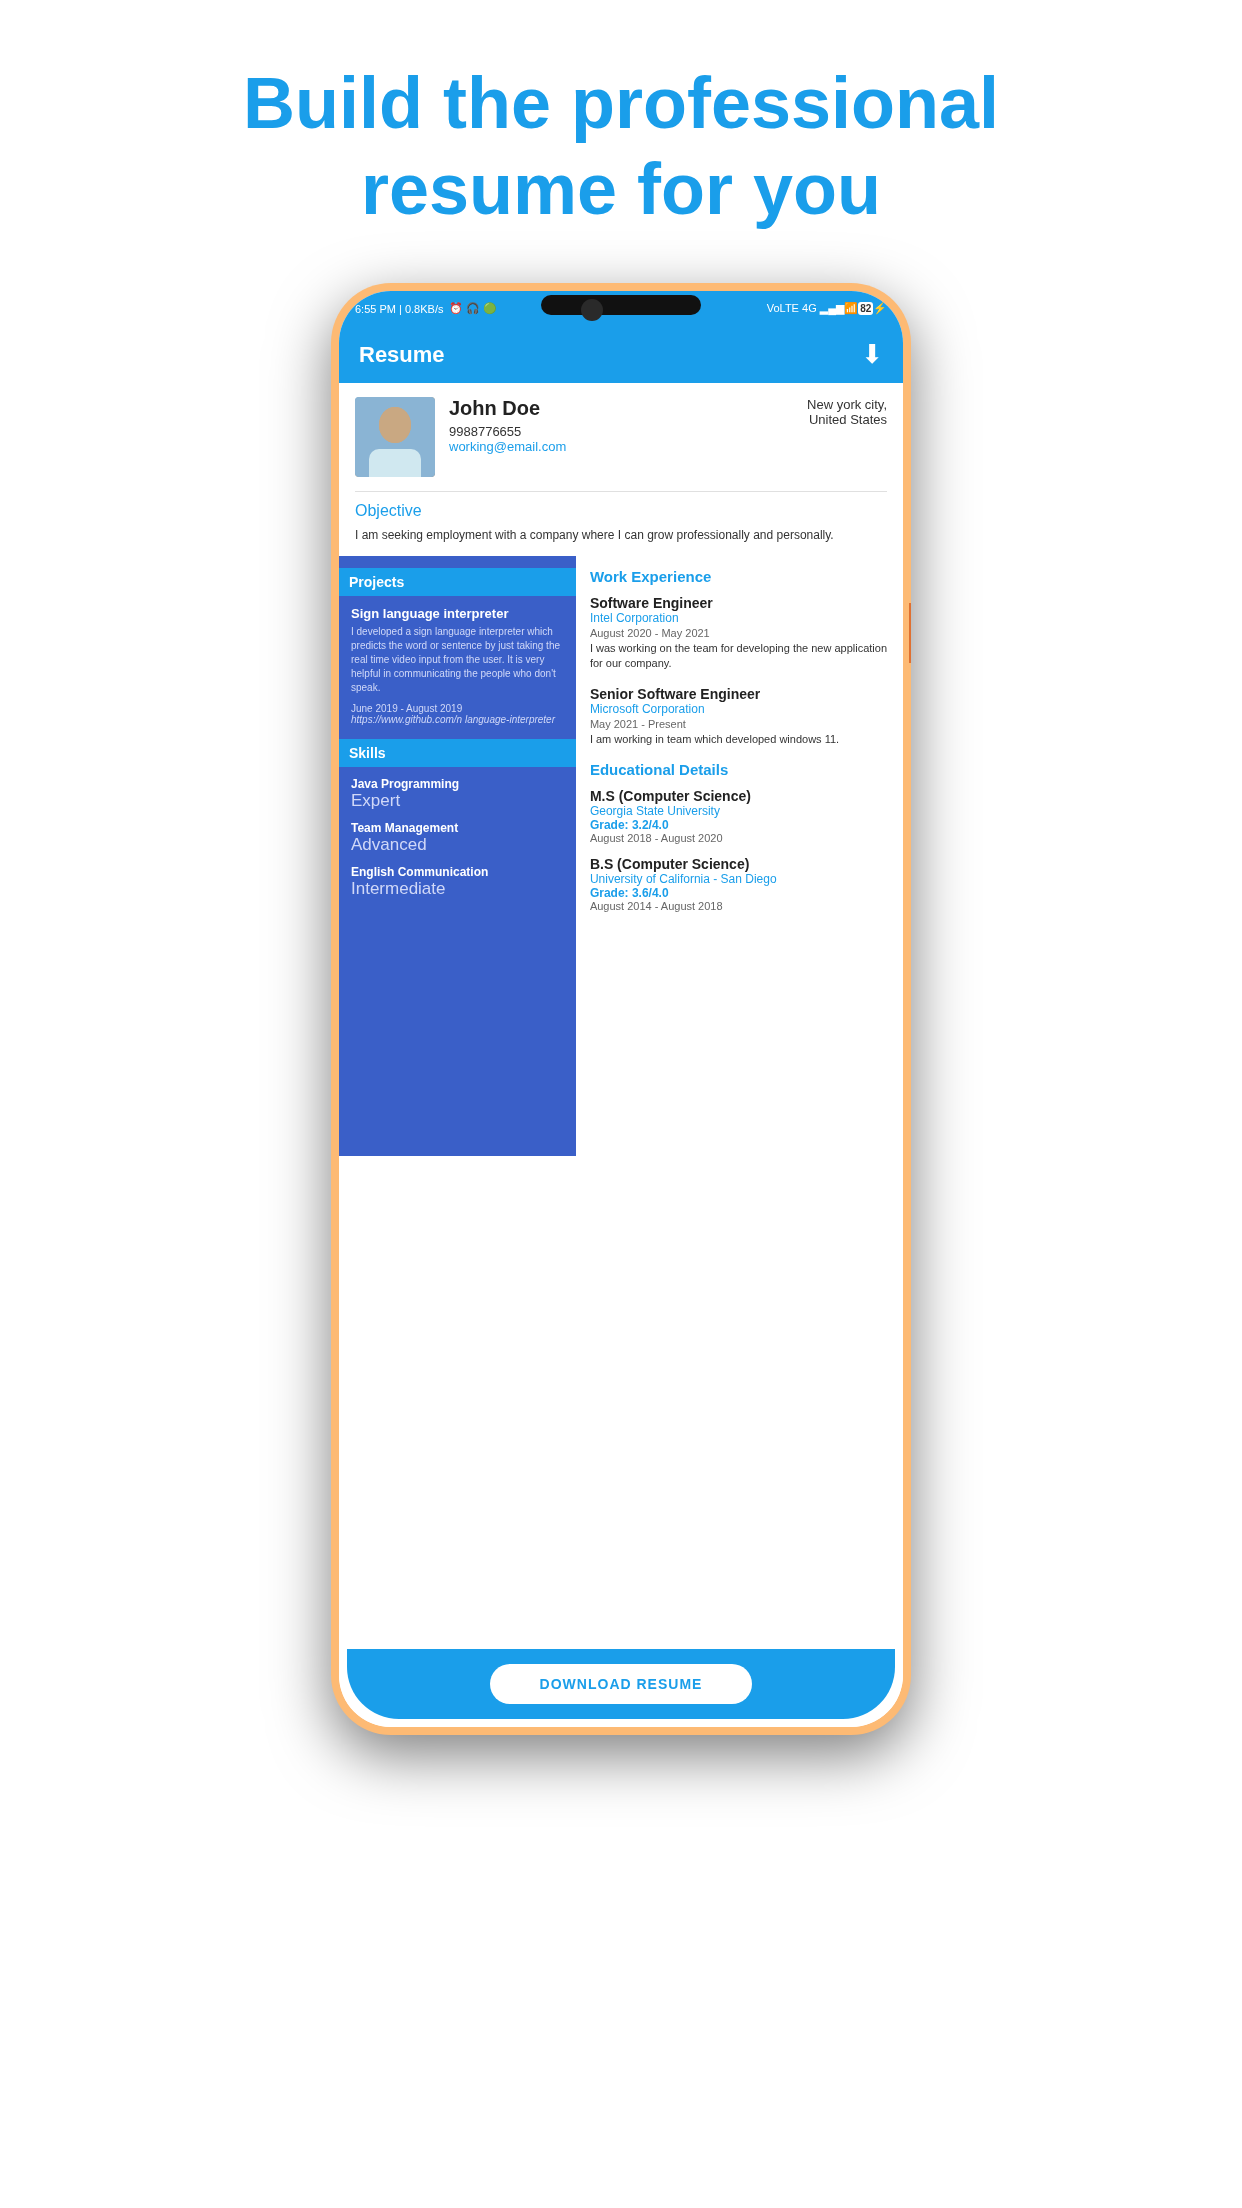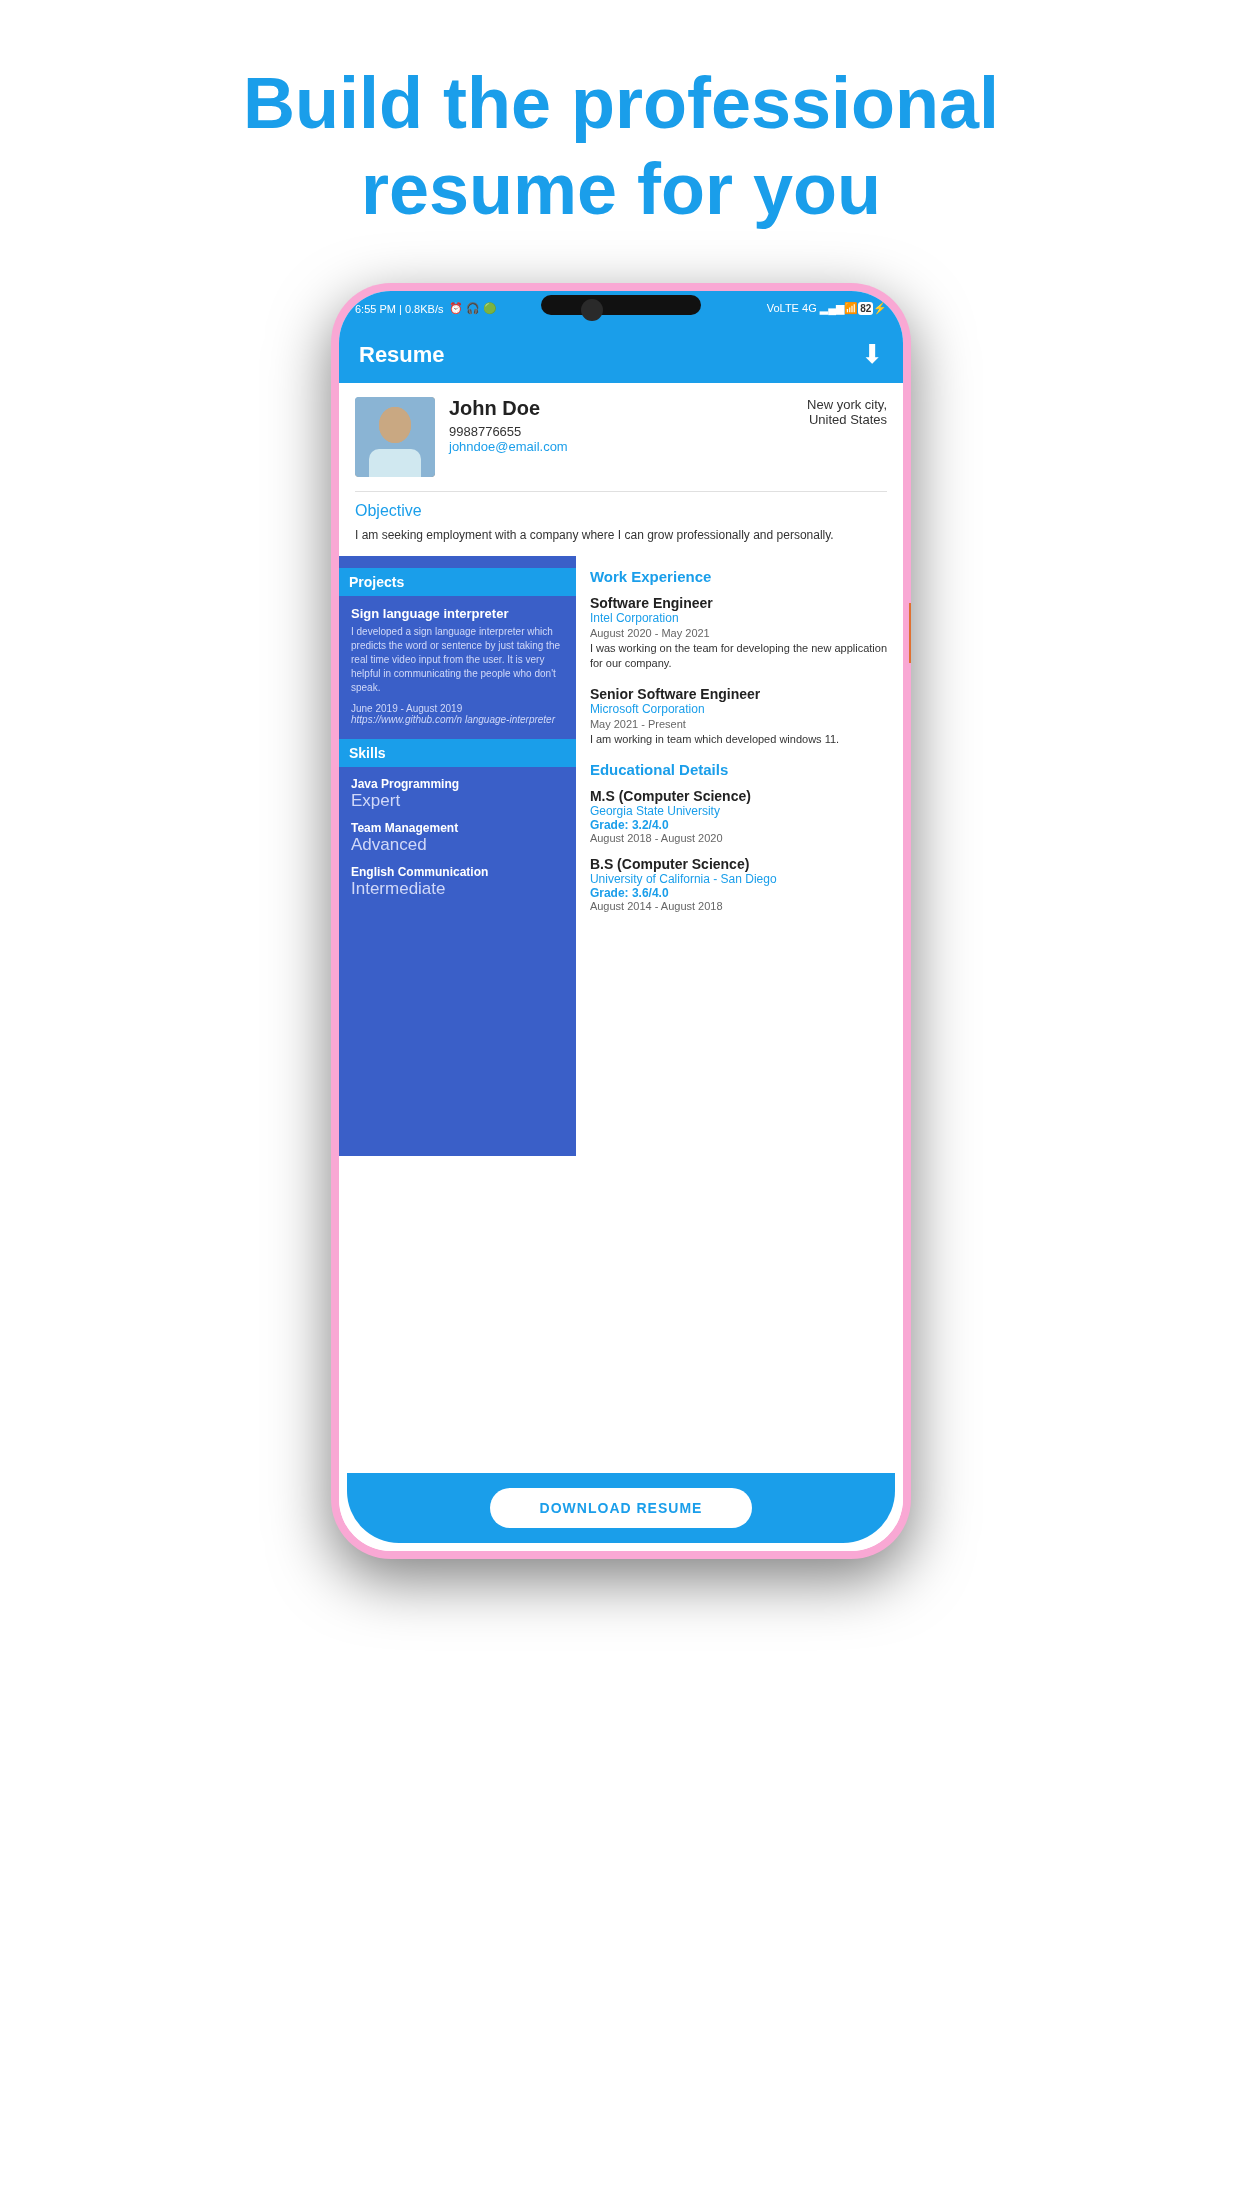--- a/index.html
+++ b/index.html
@@ -28,22 +28,22 @@
       margin-top: 50px;
       position: relative;
       width: 580px;
       height: 1900px;
     }
 
     .phone-outer {
       position: absolute;
       top: 0; left: 0;
       width: 580px;
-      height: 1276px;
-      background: #f9a8d4;
+      height: 1452px;
+      background: #fdba74;
       border-radius: 60px;
       box-shadow: 0 20px 60px rgba(0,0,0,0.5);
       overflow: hidden;
     }
 
     .phone-notch-area {
       position: absolute;
       top: 12px;
       left: 50%;
       transform: translateX(-50%);
@@ -427,21 +427,21 @@
             <svg width="80" height="80" viewBox="0 0 80 80" xmlns="http://www.w3.org/2000/svg">
               <rect width="80" height="80" fill="#8ab4d4"></rect>
               <ellipse cx="40" cy="28" rx="16" ry="18" fill="#c9a882"></ellipse>
               <rect x="14" y="52" width="52" height="40" rx="10" fill="#d0e8f0"></rect>
               <ellipse cx="40" cy="28" rx="16" ry="18" fill="#c9a882"></ellipse>
             </svg>
           </div>
           <div class="profile-info">
             <div class="profile-name">John Doe</div>
             <div class="profile-phone">9988776655</div>
-            <div class="profile-email">johndoe@email.com</div>
+            <div class="profile-email">working@email.com</div>
           </div>
           <div class="profile-right">
             <div>New york city,</div>
             <div>United States</div>
           </div>
         </div>
 
         <div class="section-divider"></div>
 
         <div class="objective-section">

